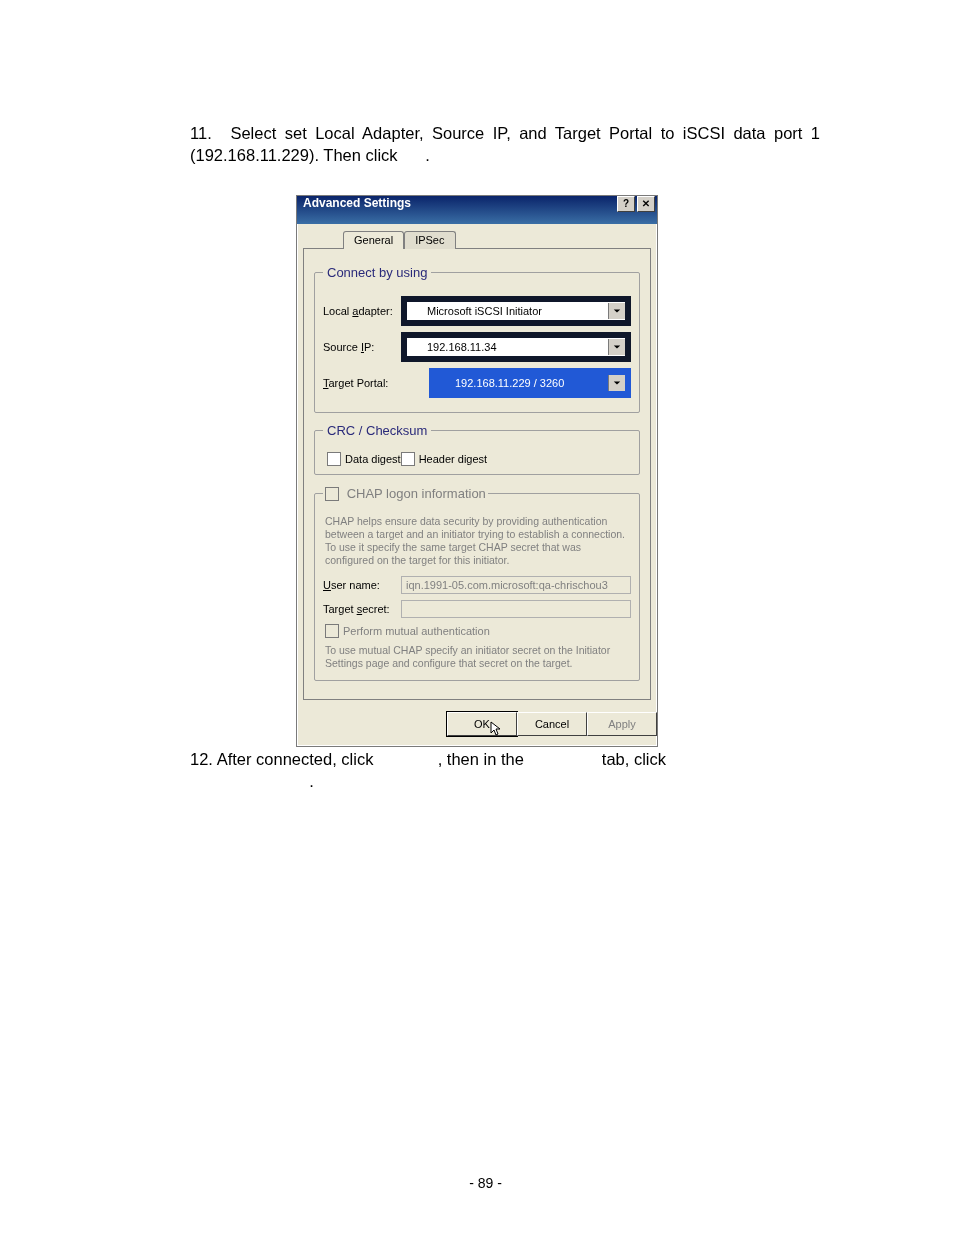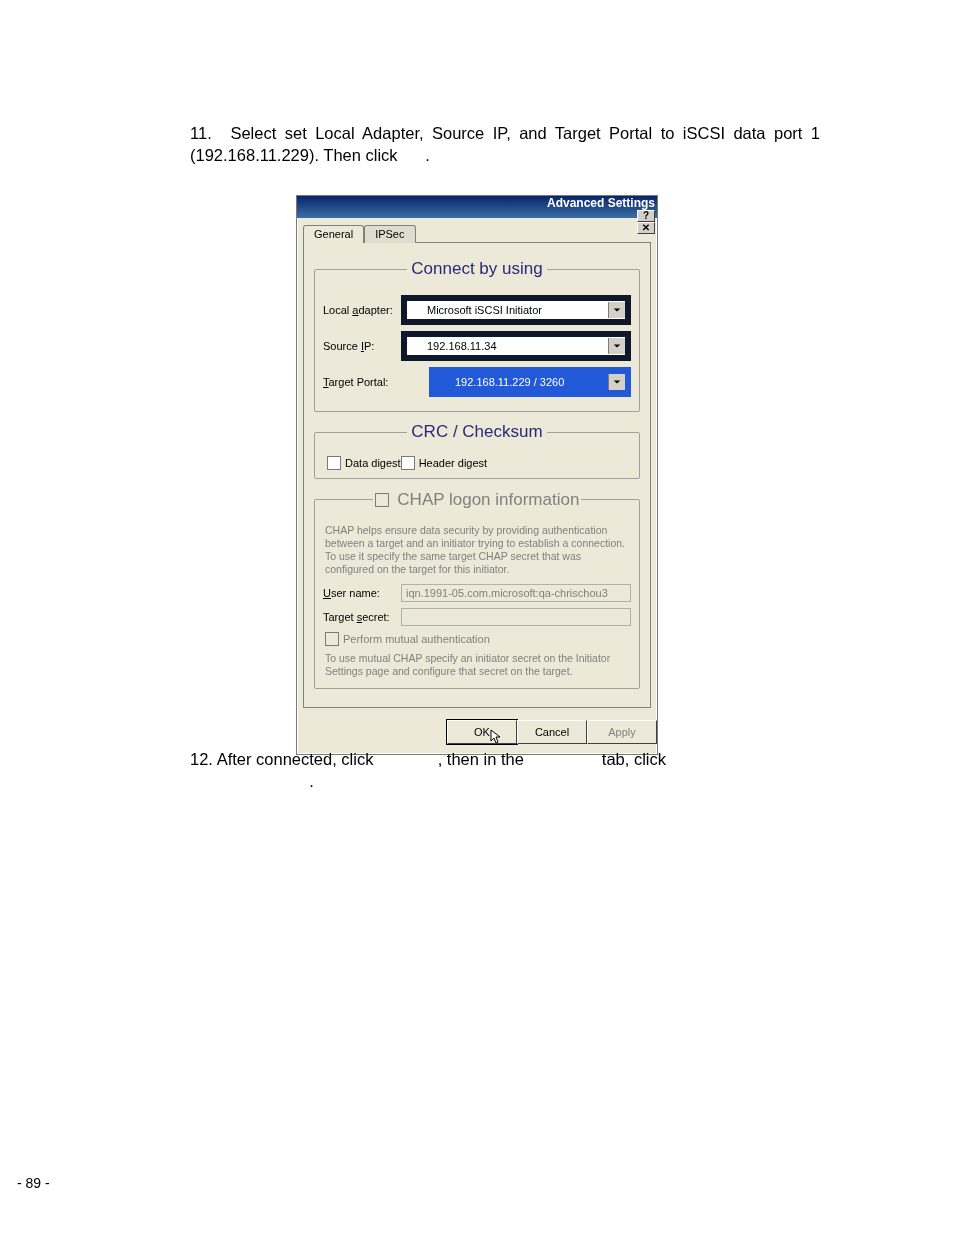--- a/index.html
+++ b/index.html
@@ -33,29 +33,28 @@
     top: 195px;
     width: 360px;
     background: #ece9d8;
     border: 1px solid #7a7a7a;
     box-shadow: 0 0 0 1px #fff inset;
     font-family: Tahoma, Arial, sans-serif;
     font-size: 11px;
     color: #000;
   }
   .titlebar {
-    height: 22px;
+    height: 28px;
     background: linear-gradient(#0a246a,#3a6ea5);
     color: #fff;
     display: flex;
-    align-items: flex-end;
+    align-items: flex-start;
     padding: 0 2px 0 6px;
     font-weight: bold;
     font-size: 12px;
-    flex-direction: column;
   }
   .titlebar .title { flex: 1; }
   .titlebar .tbtn {
     width: 16px; height: 14px;
     background: #d4d0c8;
     border: 1px solid #404040;
     border-top-color:#fff; border-left-color:#fff;
     margin-left: 2px;
     display:flex;align-items:center;justify-content:center;
     color:#000; font-size:10px; line-height:1;
@@ -69,36 +68,36 @@
   }
   .tab {
     border:1px solid #808080;
     border-bottom:none;
     border-top-left-radius:3px;border-top-right-radius:3px;
     padding: 2px 10px 3px;
     background:#ece9d8;
     position:relative;
     top:1px;
   }
-  .tab.active { background:#ece9d8; z-index:2; }
+  .tab.active { background:#ece9d8; z-index:2;margin-left:40px; }
   .tab.inactive { background:#e0ddce; }
   .tabpanel {
     border:1px solid #808080;
     margin:0 6px 6px 6px;
     padding:10px 8px 8px 8px;
     background:#ece9d8;
   }
 
   fieldset.grp {
     border:1px solid #a0a0a0;
     border-radius:2px;
     margin:6px 2px 10px 2px;
     padding:10px 8px 8px 8px;
   }
-  fieldset.grp legend { font-size:17px; color:#2a2a7a; padding:0 4px;text-align:center; }
+  fieldset.grp legend { font-size:13px; color:#2a2a7a; padding:0 4px; }
   fieldset.chap legend { padding:0 2px; }
 
   .row { display:flex; align-items:center; margin:6px 0;justify-content:space-between; }
   .row label.lab { width:78px; color:#000; }
   .row .underline { text-decoration: underline; }
   .combo {
     flex:1;
     display:flex;
     align-items:center;
     border:6px solid #0f172a;
@@ -163,21 +162,21 @@
     font-size: 16.5px;
     line-height: 1.35;
     color: #000;
     text-align: justify;
   }
 
   .pagenum {
     position:absolute;
     left:17px; right:0;
     bottom:44px;
-    text-align:left;
+    text-align:center;
     font-size:14px;
     color:#000;
   }
 </style>
 </head>
 <body>
 
 <div class="instr">
   <span class="num">11.</span>
   <span>Select set Local Adapter, Source IP, and Target Portal to iSCSI data port 1 (192.168.11.229). Then click </span>

